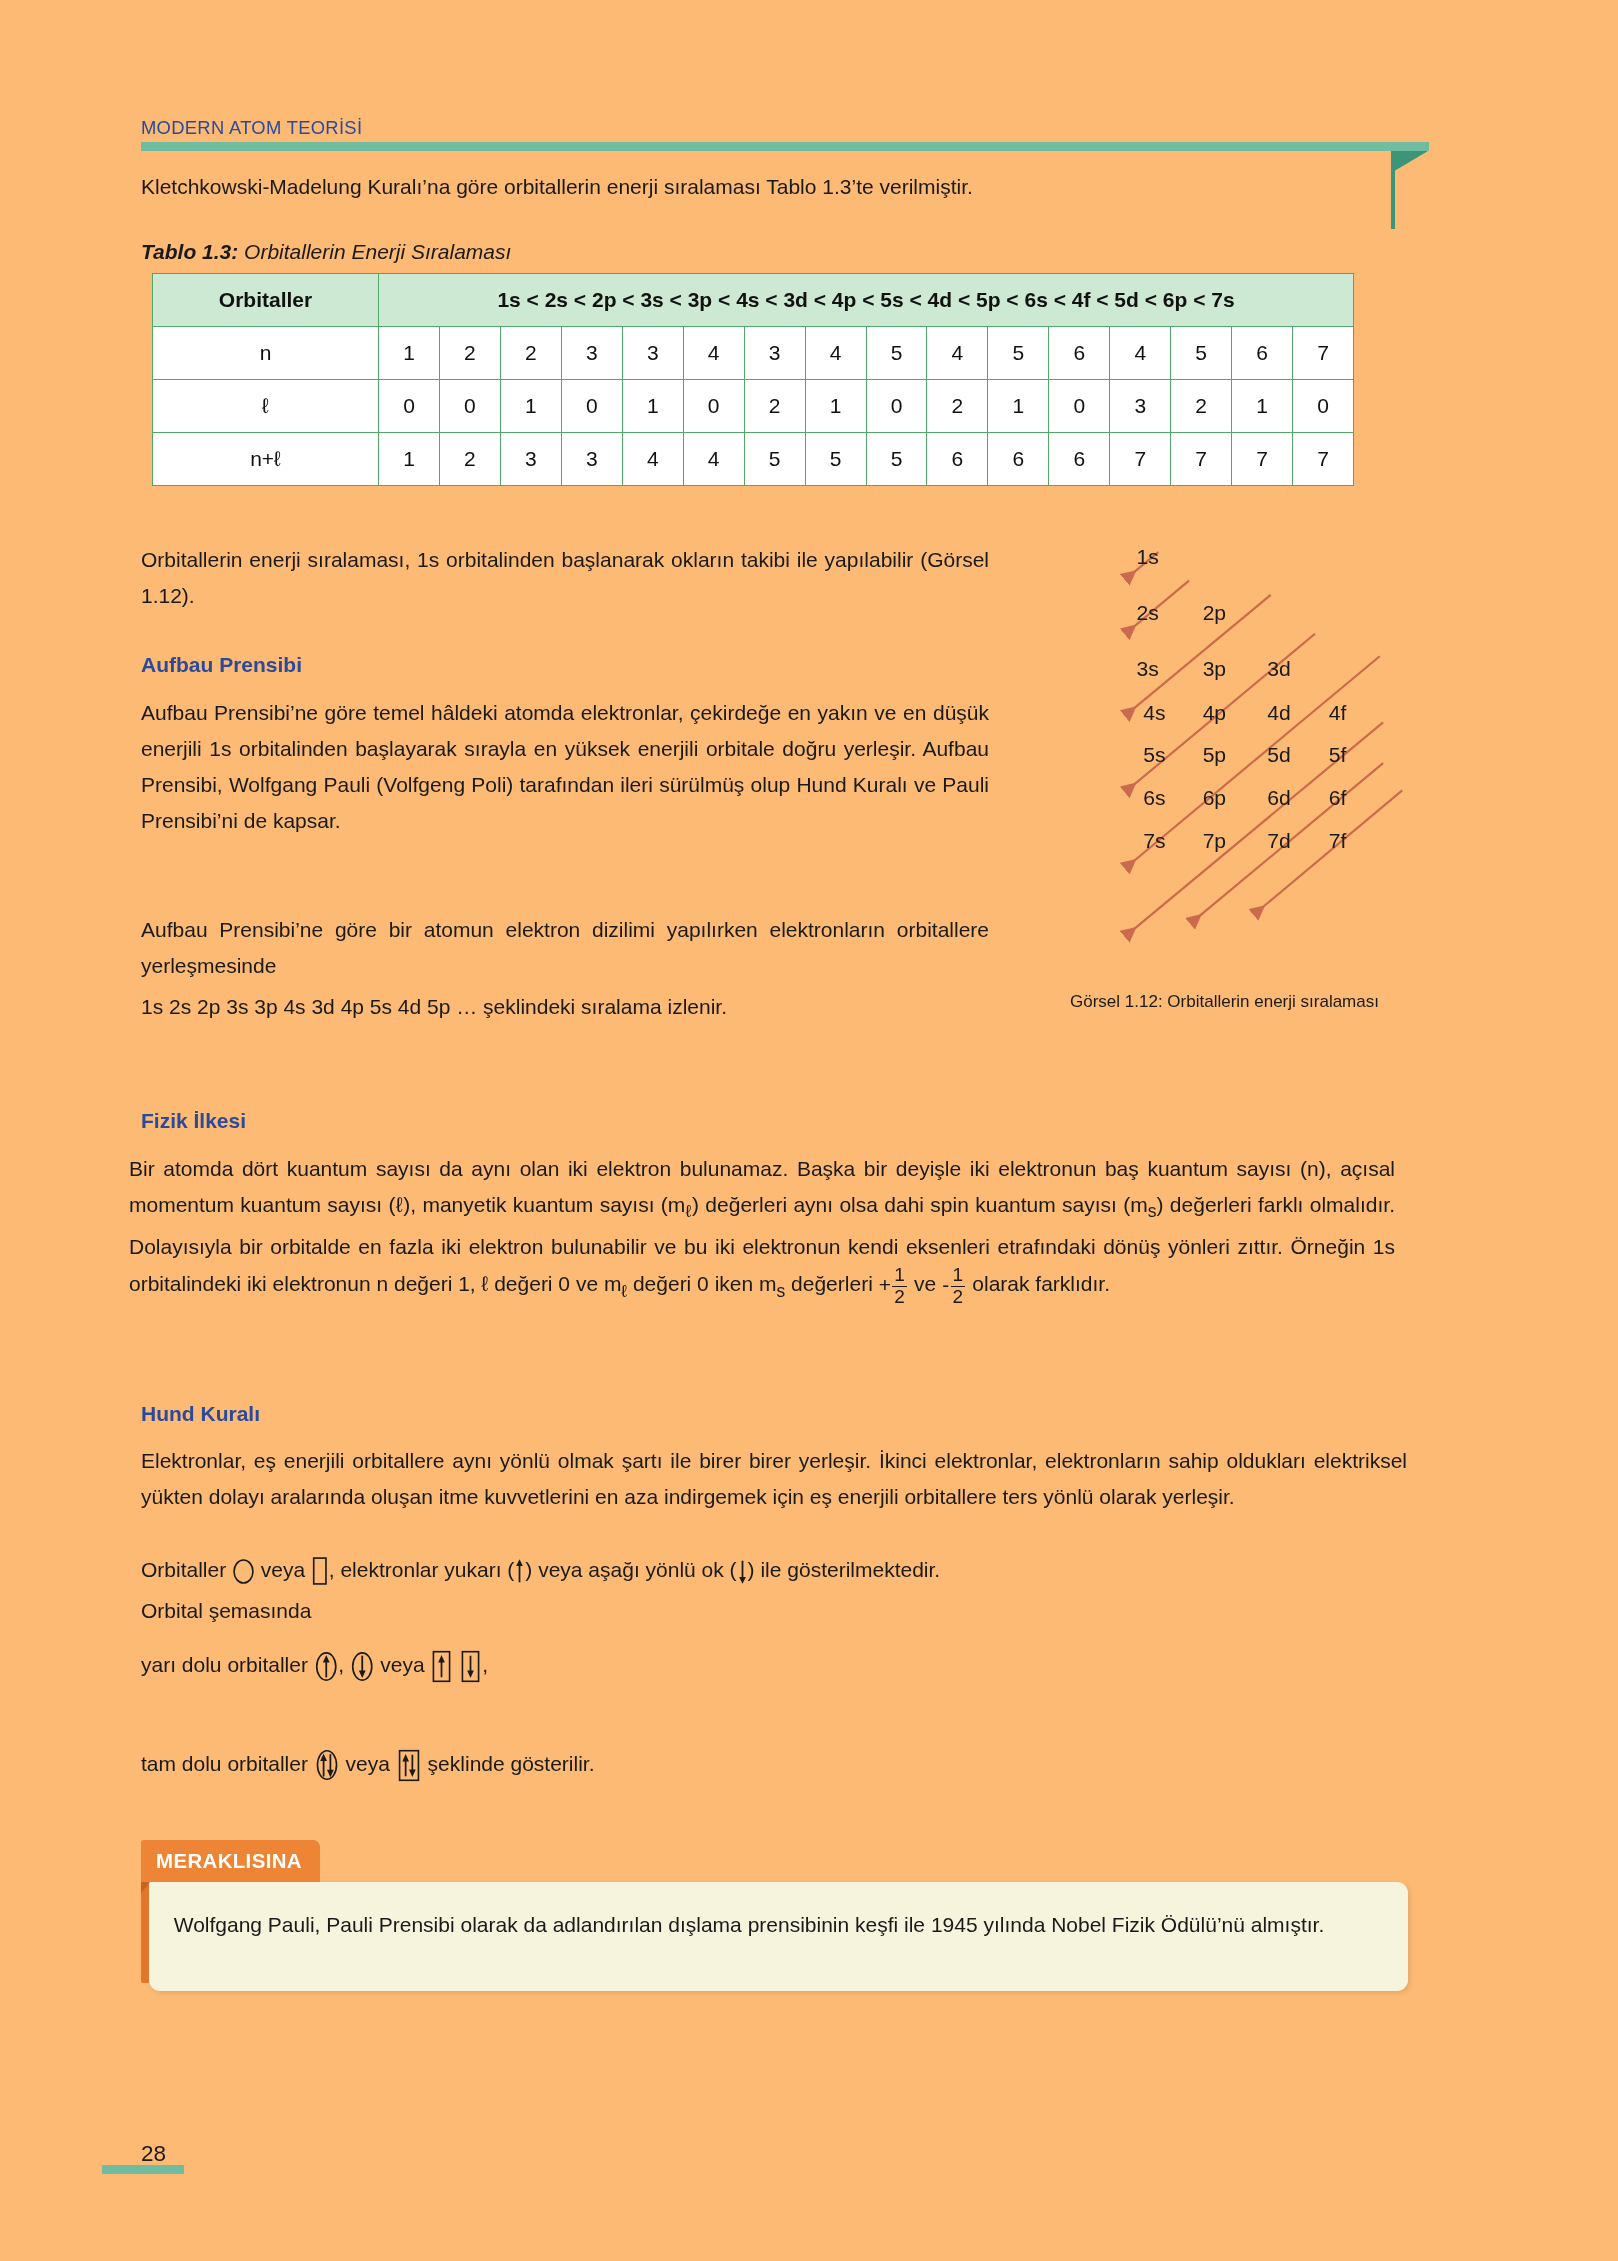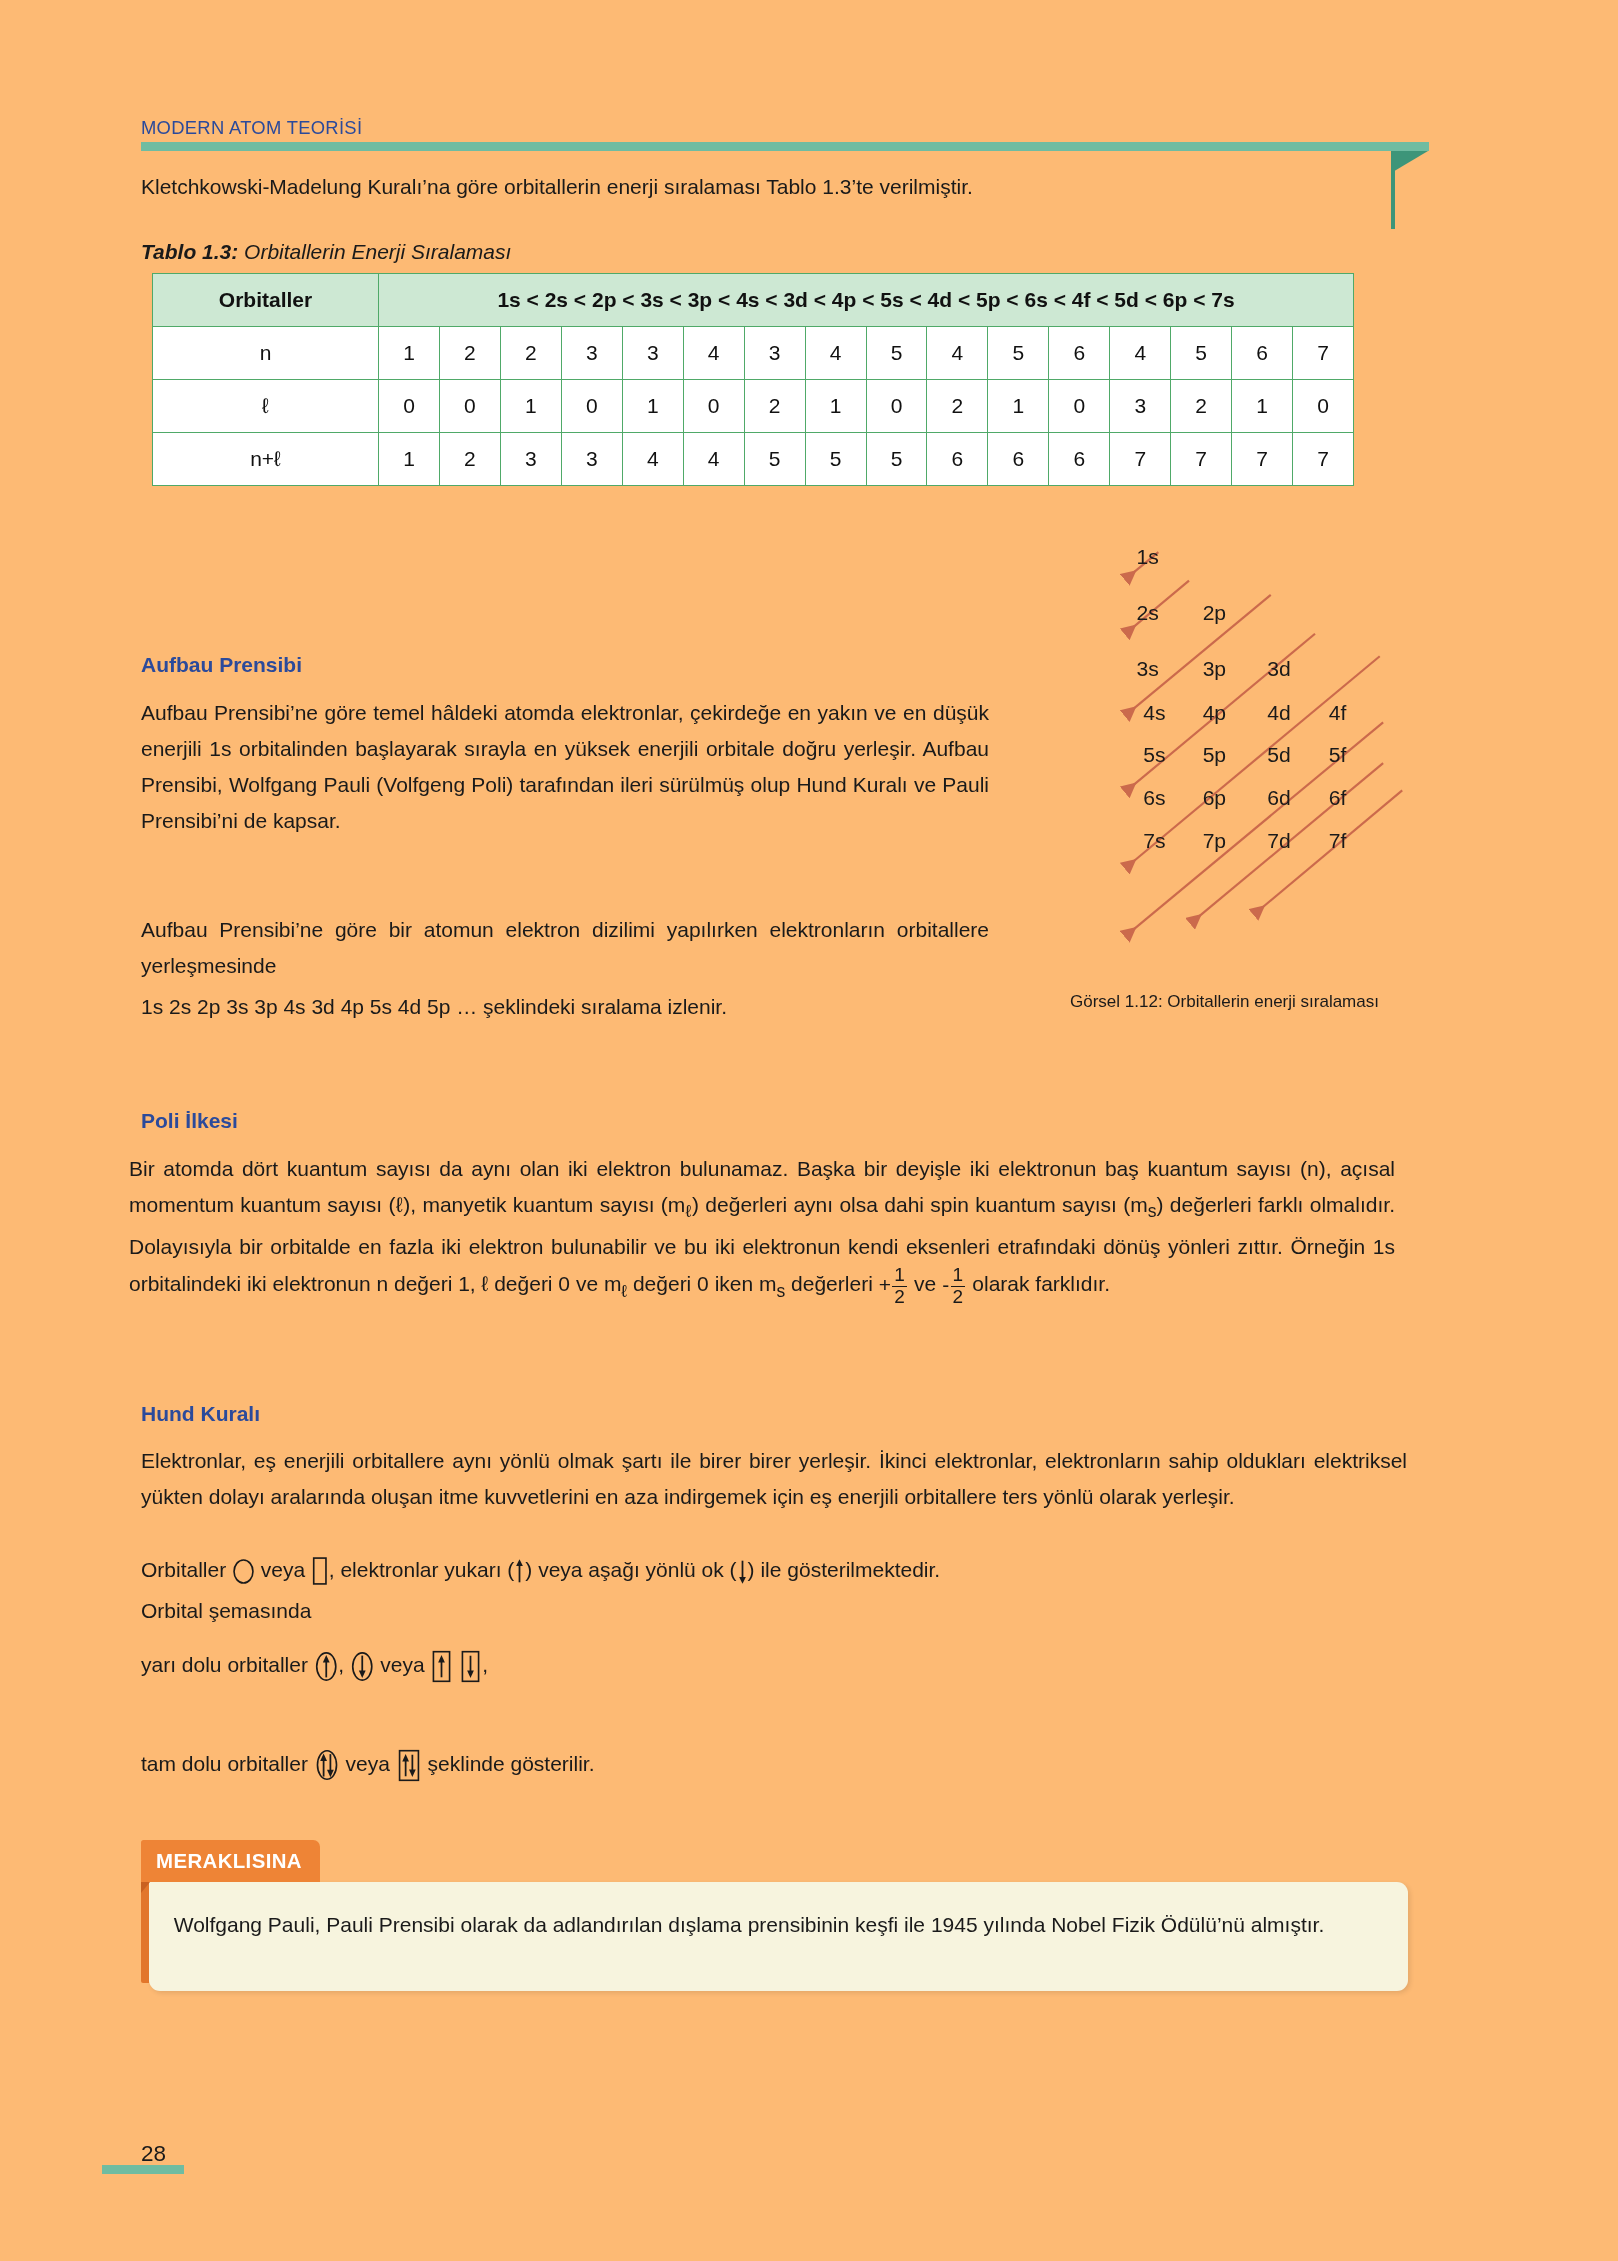--- a/index.html
+++ b/index.html
@@ -308,20 +308,21 @@
         <td class="num">6</td>
         <td class="num">6</td>
         <td class="num">7</td>
         <td class="num">7</td>
         <td class="num">7</td>
         <td class="num">7</td>
       </tr>
     </tbody>
   </table>
 
+  <div class="para" style="left:141px; top:542px; width:848px;">Orbitallerin enerji sıralaması, 1s orbitalinden başlanarak okların takibi ile yapılabilir (Görsel 1.12).</div>
 
   <div class="heading-blue" style="left:141px; top:653px;">Aufbau Prensibi</div>
   <div class="para" style="left:141px; top:695px; width:848px;">Aufbau Prensibi’ne göre temel hâldeki atomda elektronlar, çekirdeğe en yakın ve en düşük enerjili 1s orbitalinden başlayarak sırayla en yüksek enerjili orbitale doğru yerleşir. Aufbau Prensibi, Wolfgang Pauli (Volfgeng Poli) tarafından ileri sürülmüş olup Hund Kuralı ve Pauli Prensibi’ni de kapsar.</div>
   <div class="para" style="left:141px; top:912px; width:848px;">Aufbau Prensibi’ne göre bir atomun elektron dizilimi yapılırken elektronların orbitallere yerleşmesinde</div>
   <div class="para noj" style="left:141px; top:989px; width:848px;">1s 2s 2p 3s 3p 4s 3d 4p 5s 4d 5p … şeklindeki sıralama izlenir.</div>
 
   <div class="figure">
     <svg width="361" height="450" viewBox="0 0 530 660" xmlns="http://www.w3.org/2000/svg">
       <defs>
         <marker id="ah" markerWidth="7" markerHeight="7" refX="5.6" refY="3.5" orient="auto" markerUnits="strokeWidth">
@@ -368,21 +369,21 @@
       <text class="orb-label" x="205" y="445">7p</text>
       <text class="orb-label" x="300" y="445">7d</text>
       <text class="orb-label" x="390" y="445">7f</text>
     </svg>
   </div>
 
   <div class="fig-caption">
     <b>Görsel 1.12:</b><span> Orbitallerin enerji sıralaması</span>
   </div>
 
-  <div class="heading-blue" style="left:141px; top:1109px;">Poli İlkesi</div>
+  <div class="heading-blue" style="left:141px; top:1109px;">Fizik İlkesi</div>
 
   <div class="para" style="left:129px; top:1151px; width:1266px;">
     <span>Bir atomda dört kuantum sayısı da aynı olan iki elektron bulunamaz. Başka bir deyişle iki elektronun baş kuantum sayısı (n), açısal momentum kuantum sayısı (ℓ), manyetik kuantum sayısı (m</span><sub>ℓ</sub><span>) değerleri aynı olsa dahi spin kuantum sayısı (m</span><sub>s</sub><span>) değerleri farklı olmalıdır. Dolayısıyla bir orbitalde en fazla iki elektron bulunabilir ve bu iki elektronun kendi eksenleri etrafındaki dönüş yönleri zıttır. Örneğin 1s orbitalindeki iki elektronun n değeri 1, ℓ değeri 0 ve m</span><sub>ℓ</sub><span> değeri 0 iken m</span><sub>s</sub><span> değerleri </span><span class="nowrap"><span>+</span><span class="frac"><span class="num">1</span><span class="den">2</span></span></span><span> ve </span><span class="nowrap"><span>-</span><span class="frac"><span class="num">1</span><span class="den">2</span></span></span><span> olarak farklıdır.</span>
   </div>
 
   <div class="heading-blue" style="left:141px; top:1402px;">Hund Kuralı</div>
   <div class="para" style="left:141px; top:1443px; width:1266px;">Elektronlar, eş enerjili orbitallere aynı yönlü olmak şartı ile birer birer yerleşir. İkinci elektronlar, elektronların sahip oldukları elektriksel yükten dolayı aralarında oluşan itme kuvvetlerini en aza indirgemek için eş enerjili orbitallere ters yönlü olarak yerleşir.</div>
 
   <div class="para noj" style="left:141px; top:1552px; width:1266px;">
     <span>Orbitaller </span><span class="glyph"><svg width="23" height="27" viewBox="0 0 34 40">

